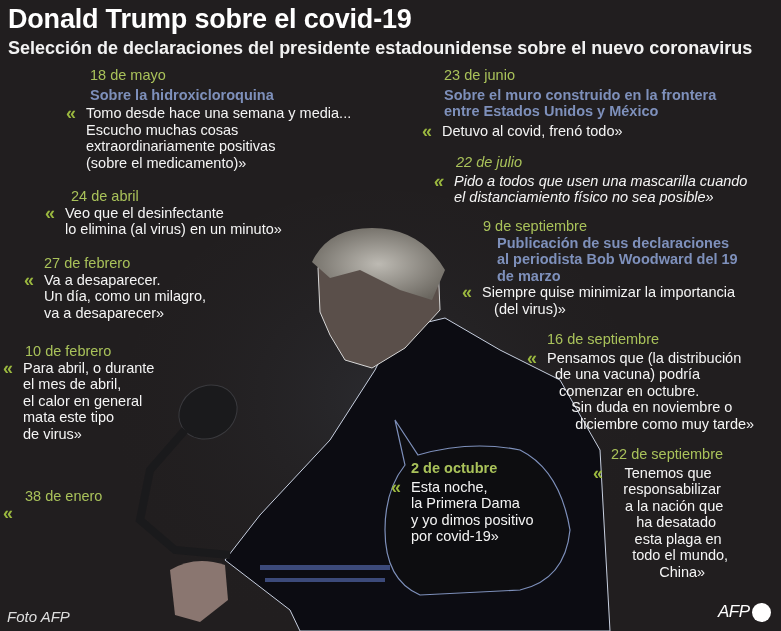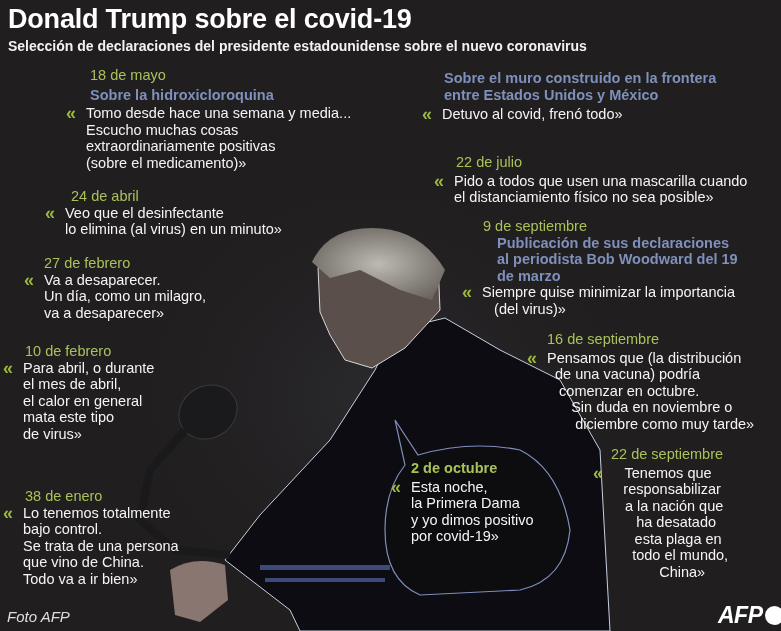--- a/index.html
+++ b/index.html
@@ -3,31 +3,31 @@
   <meta charset="utf-8">
   <style>
     html, body { margin: 0; padding: 0; }
     body {
       width: 781px; height: 631px; overflow: hidden;
       background: #211e1f;
       font-family: "Liberation Sans", "DejaVu Sans", sans-serif;
       position: relative; color: #ffffff;
     }
     .title { position: absolute; left: 8px; top: 4px; font-size: 27px; font-weight: bold; color: #fff; letter-spacing: -0.2px; }
-    .subtitle { position: absolute; left: 8px; top: 38px; font-size: 14px; font-weight: bold; color: #f2f2f2; }
+    .subtitle { position: absolute; left: 8px; top: 38px; font-size: 18px; font-weight: bold; color: #f2f2f2; }
     .photo { position: absolute; left: 0; top: 0; width: 781px; height: 631px; }
     .block { position: absolute; font-size: 14.5px; line-height: 16.5px; }
     .date { color: #a9c25a; font-size: 14.5px; }
     .topic { color: #7e90bb; font-size: 14.5px; font-weight: bold; }
     .quote-row { display: flex; align-items: flex-start; }
     .qmark { color: #9ab73f; font-weight: bold; font-size: 18px; line-height: 16px; width: 20px; flex: none; }
     .qtext { color: #f4f4f4; white-space: pre; }
     .credit { position: absolute; left: 7px; top: 608px; font-size: 15px; font-style: italic; color: #ddd; }
     .afp { position: absolute; left: 718px; top: 602px; display: flex; align-items: center; gap: 2px; }
-    .afp-text { font-weight: bold; font-style: italic; font-size: 23px; color: #fff; letter-spacing: -0.5px; }
+    .afp-text { font-weight: normal; font-style: italic; font-size: 17px; color: #fff; letter-spacing: -0.5px; }
     .afp-dot { width: 19px; height: 19px; border-radius: 50%; background: #fff; }
     .bold-date { font-weight: bold; }
   </style>
 </head>
 <body>
 
 <svg class="photo" viewBox="0 0 781 631">
   <defs>
     <radialGradient id="glow" cx="0.5" cy="0.45" r="0.55">
       <stop offset="0" stop-color="#2a2a2e"></stop>
@@ -99,38 +99,34 @@
 el calor en general
 mata este tipo
 de virus»</span>
   </div>
 </div>
 
 <div class="block" style="left:3px; top:488px;">
   <div class="date" style="margin-left:22px">38 de enero</div>
   <div class="quote-row">
     <span class="qmark">«</span>
-    <span class="qtext">Lo tenemos totalmente
-bajo control.
-Se trata de una persona
-que vino de China.
-Todo va a ir bien»</span>
   </div>
 </div>
 
 <div class="block" style="left:422px; top:67px;">
+  <div class="date" style="margin-left:22px">23 de junio</div>
   <div class="topic" style="margin-left:22px; margin-top:3px; white-space:pre">Sobre el muro construido en la frontera
 entre Estados Unidos y México</div>
   <div class="quote-row" style="margin-top:3px">
     <span class="qmark">«</span>
     <span class="qtext">Detuvo al covid, frenó todo»</span>
   </div>
 </div>
 
-<div class="block" style="left:434px; top:154px;">
+<div class="block" style="left:434px; top:154px;font-style:italic;">
   <div class="date" style="margin-left:22px">22 de julio</div>
   <div class="quote-row" style="margin-top:2px">
     <span class="qmark">«</span>
     <span class="qtext">Pido a todos que usen una mascarilla cuando
 el distanciamiento físico no sea posible»</span>
   </div>
 </div>
 
 <div class="block" style="left:462px; top:218px;">
   <div class="date" style="margin-left:21px">9 de septiembre</div>

